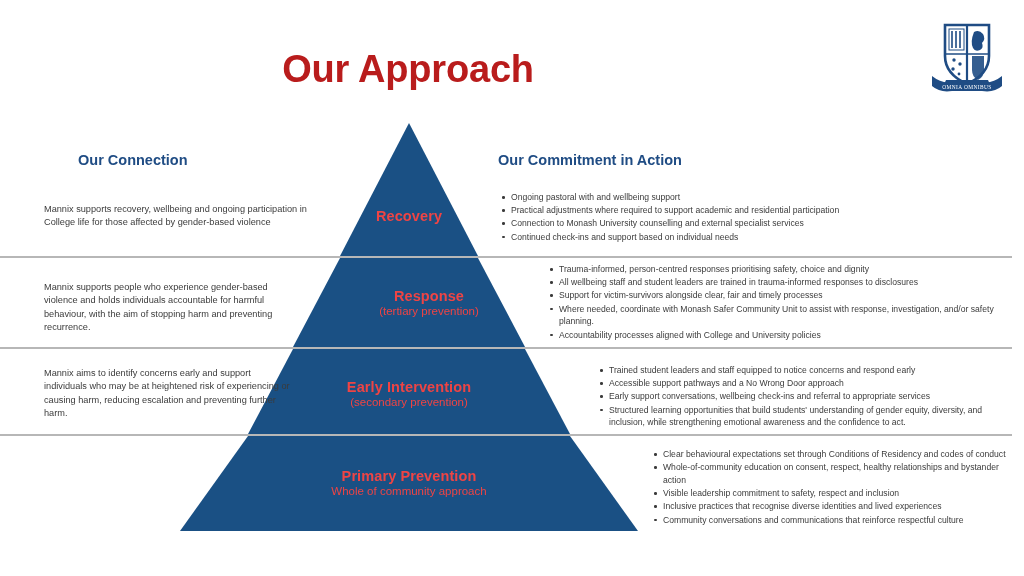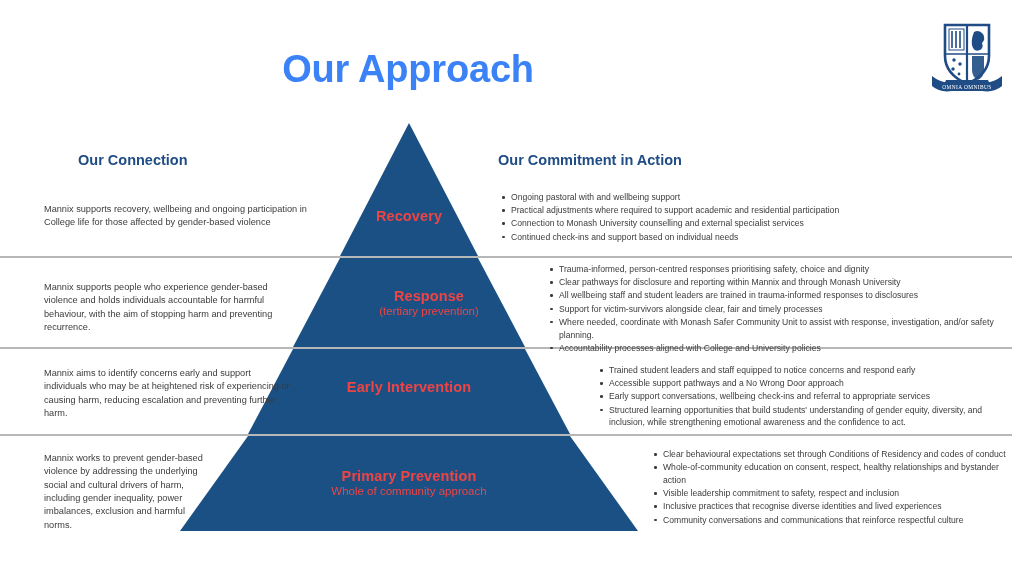--- a/index.html
+++ b/index.html
@@ -23,21 +23,21 @@
 
   
   .slide-title {
     position: absolute;
     left: 0;
     top: 48px;
     width: 816px;
     text-align: center;
     font-size: 38px;
     font-weight: bold;
-    color: #3b82f6;
+    color: #b91c1c;
     letter-spacing: -0.2px;
   }
 
   
   .crest {
     position: absolute;
     right: 18px;
     top: 16px;
     width: 78px;
     height: 82px;
@@ -194,48 +194,47 @@
     <span class="t-main">Recovery</span>
   </div>
 
   <div class="tier-label tl-response">
     <span class="t-main">Response</span>
     <span class="t-sub">(tertiary prevention)</span>
   </div>
 
   <div class="tier-label tl-early">
     <span class="t-main">Early Intervention</span>
+    <span class="t-sub">(secondary prevention)</span>
   </div>
 
   <div class="tier-label tl-primary">
     <span class="t-main">Primary Prevention</span>
     <span class="t-sub">Whole of community approach</span>
   </div>
 
   <div class="col-head left">Our Connection</div>
 
   <div class="col-head right">Our Commitment in Action</div>
 
   <div class="commit c-recovery">Mannix supports recovery, wellbeing and ongoing participation in College life for those affected by gender-based violence</div>
 
   <div class="commit c-response">Mannix supports people who experience gender-based violence and holds individuals accountable for harmful behaviour, with the aim of stopping harm and preventing recurrence.</div>
 
   <div class="commit c-early">Mannix aims to identify concerns early and support individuals who may be at heightened risk of experiencing or causing harm, reducing escalation and preventing further harm.</div>
 
-  <div class="commit c-primary">Mannix works to prevent gender-based violence by addressing the underlying social and cultural drivers of harm, including gender inequality, power imbalances, exclusion and harmful norms.</div>
 
   <ul class="actions a-recovery">
       <li>Ongoing pastoral with and wellbeing support</li>
       <li>Practical adjustments where required to support academic and residential participation</li>
       <li>Connection to Monash University counselling and external specialist services</li>
       <li>Continued check-ins and support based on individual needs</li>
     </ul>
   <ul class="actions a-response">
       <li>Trauma-informed, person-centred responses prioritising safety, choice and dignity</li>
-      <li>Clear pathways for disclosure and reporting within Mannix and through Monash University</li>
       <li>All wellbeing staff and student leaders are trained in trauma-informed responses to disclosures</li>
       <li>Support for victim-survivors alongside clear, fair and timely processes</li>
       <li>Where needed, coordinate with Monash Safer Community Unit to assist with response, investigation, and/or safety planning.</li>
       <li>Accountability processes aligned with College and University policies</li>
     </ul>
   <ul class="actions a-early">
       <li>Trained student leaders and staff equipped to notice concerns and respond early</li>
       <li>Accessible support pathways and a No Wrong Door approach</li>
       <li>Early support conversations, wellbeing check-ins and referral to appropriate services</li>
       <li>Structured learning opportunities that build students' understanding of gender equity, diversity, and inclusion, while strengthening emotional awareness and the confidence to act.</li>

